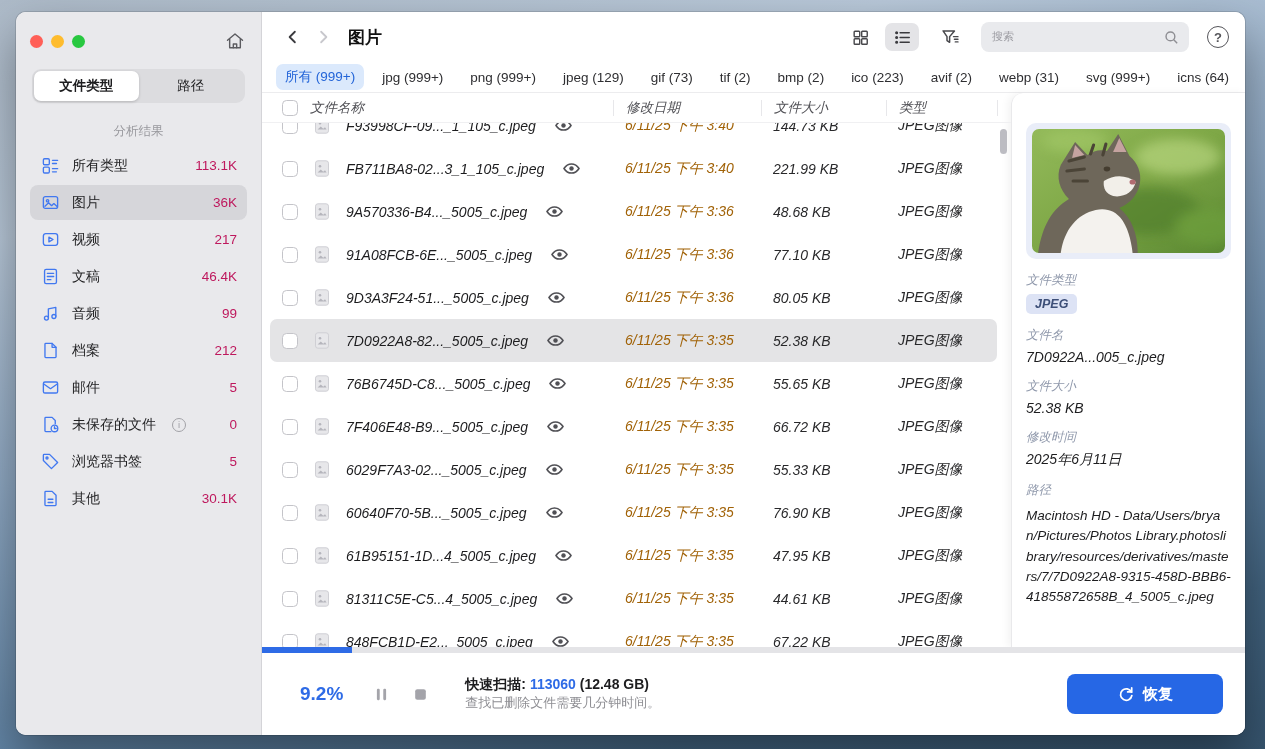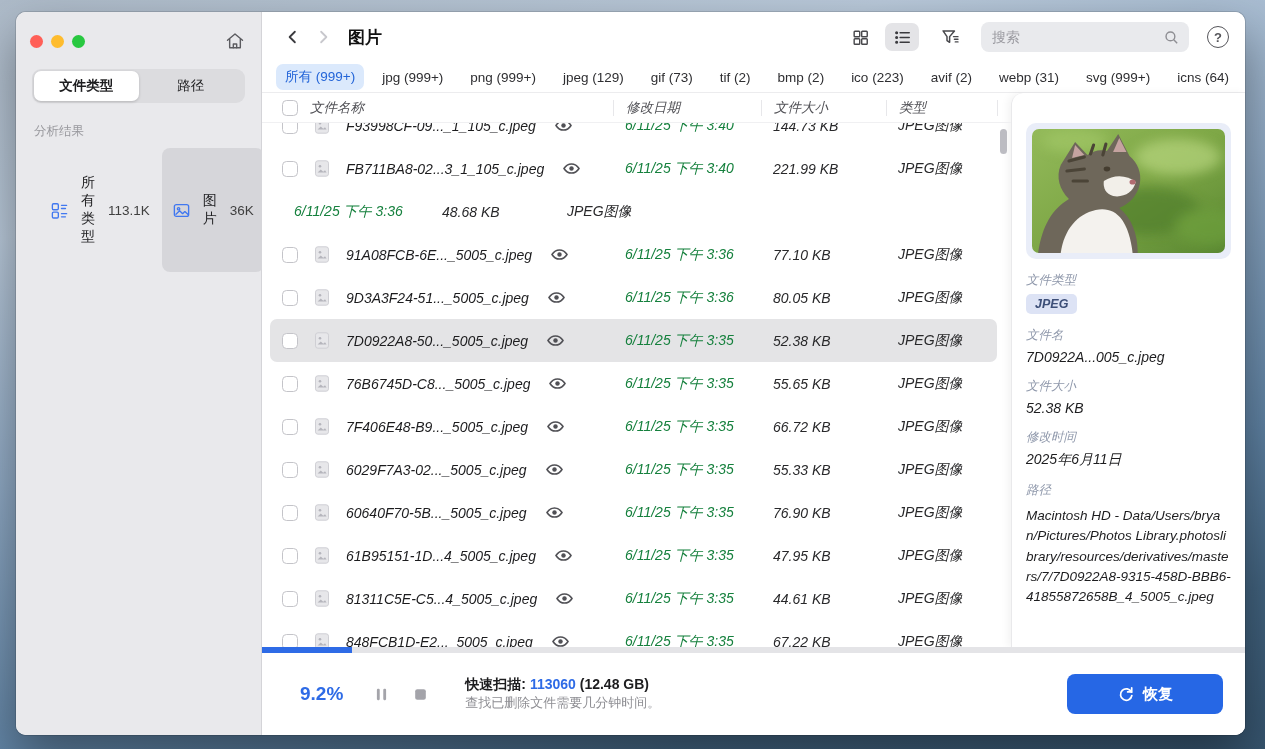--- a/index.html
+++ b/index.html
@@ -16,57 +16,57 @@
   }
   
   .sidebar { width:246px; flex:none; background:#e9e9ec; border-right:1px solid #d4d4d8; display:flex; flex-direction:column; }
   .traffic { display:flex; align-items:center; gap:8px; padding:19px 16px 10px 14px; }
   .dot { width:13px; height:13px; border-radius:50%; }
   .dot.red{ background:#ff5f57; } .dot.yellow{ background:#febc2e; } .dot.green{ background:#28c840; }
   .home { margin-left:auto; color:#5c5c60; display:flex; }
   .segmented { margin:8px 16px 0; background:#dcdcdf; border-radius:9px; display:flex; padding:2px; }
   .segment { flex:1; text-align:center; font-size:13.5px; padding:6px 0; border-radius:7px; color:#1d1d1f; cursor:default; }
   .segment.selected { background:#fff; box-shadow:0 1px 3px rgba(0,0,0,.18); font-weight:700; }
-  .section-label { margin:20px 18px 8px; color:#98989d; font-size:12.5px; }
-  .side-items { padding:0 24px; display:flex; flex-direction:row; gap:2px; }
+  .section-label { margin:20px 18px 8px; color:#98989d; font-size:12.5px;text-align:center; }
+  .side-items { padding:0 14px; display:flex; flex-direction:column; gap:2px; }
   .side-item { display:flex; align-items:center; gap:12px; padding:8px 10px; border-radius:8px; font-size:14px; color:#1f1f21; }
   .side-item.selected { background:#d6d6da; }
   .side-item .icon { display:flex; width:20px; justify-content:center; }
-  .side-count { margin-left:auto; color:#404040; font-size:13.5px; }
+  .side-count { margin-left:auto; color:#be185d; font-size:13.5px; }
   .info-dot { width:14px; height:14px; border:1.2px solid #a2a2a7; border-radius:50%; color:#a2a2a7; font-size:9.5px; display:inline-flex; align-items:center; justify-content:center; margin-left:4px; }
   
   .main { flex:1; min-width:0; display:flex; flex-direction:column; background:#fff; }
   .toolbar { height:50px; flex:none; display:flex; align-items:center; padding:0 16px 0 18px; gap:4px; }
   .chev { display:flex; padding:4px; }
   .title { font-size:17px; font-weight:700; color:#111; margin-left:8px; }
   .tool-spacer { flex:1; }
   .view-btn { display:flex; align-items:center; justify-content:center; width:34px; height:28px; border-radius:7px; margin-left:4px; }
   .view-btn.selected { background:#e4e4e7; }
   .filter-btn { display:flex; align-items:center; justify-content:center; width:34px; height:28px; margin-left:10px; }
   .search { width:208px; height:30px; background:#e9eaed; border-radius:8px; display:flex; align-items:center; padding:0 9px 0 11px; margin-left:10px; }
-  .search input { border:none; outline:none; background:transparent; flex:1; font-size:14px; color:#333; font-family:Liberation Sans, sans-serif; min-width:0; }
+  .search input { border:none; outline:none; background:transparent; flex:1; font-size:11px; color:#333; font-family:Liberation Mono, monospace; min-width:0; }
   .search input::placeholder { color:#9b9ba1; }
   .help { width:22px; height:22px; border:1.6px solid #55555a; border-radius:50%; color:#55555a; font-size:13px; font-weight:700; display:flex; align-items:center; justify-content:center; margin-left:14px; }
   .filterbar { height:31px; flex:none; display:flex; align-items:center; gap:9px; padding:0 14px; border-bottom:1px solid #ececee; }
   .chip { font-size:13.5px; color:#2e2e31; padding:4px 9px; border-radius:7px; white-space:nowrap; }
   .chip.selected { background:#dbe9fc; color:#2465d8; }
   
   .content { flex:1; min-height:0; display:flex;font-style:italic; }
   .table-area { flex:1; min-width:0; display:flex; flex-direction:column; position:relative; }
   .thead { height:30px; flex:none; display:flex; align-items:center; padding-left:20px; font-size:13.5px; color:#515156; border-bottom:1px solid #f0f0f2; }
   .thead .hname { flex:1; display:flex; align-items:center; gap:12px; }
   .hdate { width:148px; } .hsize { width:125px; } .htype { width:111px; } .hend { width:14px; }
   .hdate,.hsize,.htype,.hend { border-left:1px solid #e7e7ea; padding-left:12px; height:16px; display:flex; align-items:center; }
   .tbody { flex:1; overflow:hidden; }
   .row { display:flex; align-items:center; height:43px; margin:0 14px 0 8px; padding-left:12px; border-radius:7px; font-size:14px; color:#1c1c1e; }
   .row:first-child { margin-top:-19px; }
   .row.selected { background:#e4e4e6; }
   .cell-name { flex:1; min-width:0; display:flex; align-items:center; gap:16px; }
   .fname { white-space:nowrap; overflow:hidden; text-overflow:ellipsis; }
-  .cdate { width:148px; padding-left:12px; color:#15803d; }
+  .cdate { width:148px; padding-left:12px; color:#a16207; }
   .csize { width:125px; padding-left:12px; color:#28282a; }
   .ctype { width:111px; padding-left:12px; color:#28282a; }
   .checkbox { width:16px; height:16px; flex:none; border:1.5px solid #c4c4c9; border-radius:4.5px; background:#fff; }
   .doc-ico { flex:none; display:flex; }
   .eye { display:flex; margin-left:2px; }
   .scroll-thumb { position:absolute; right:4px; top:36px; width:7px; height:25px; background:#bcbcc2; border-radius:4px; }
   
   .preview { width:234px; flex:none; border-left:1px solid #e9e9eb; border-top-left-radius:12px; box-shadow:-3px 0 8px rgba(0,0,0,.05); padding:16px 14px 10px; overflow:hidden; }
   .thumb-card { background:#e9edf8; border-radius:10px; padding:6px; margin-top:14px; }
   .thumb { border-radius:7px; overflow:hidden; height:124px; display:flex; }
@@ -208,20 +208,31 @@
         <div class="side-item">
     <span class="icon">
             <svg width="19" height="19" viewBox="0 0 24 24" fill="none" stroke="#4178f0" stroke-width="1.7" stroke-linecap="round" stroke-linejoin="round">
               <path d="M3 10.8V4a1 1 0 0 1 1-1h6.8L21 13.2 13.2 21 3 10.8z"></path>
               <circle cx="7.6" cy="7.6" r="1.3"></circle>
             </svg>
           </span>
     <span class="side-label">浏览器书签</span>
     <span class="side-count">5</span>
   </div>
+        <div class="side-item">
+    <span class="icon">
+            <svg width="19" height="19" viewBox="0 0 24 24" fill="none" stroke="#4178f0" stroke-width="1.7" stroke-linecap="round" stroke-linejoin="round">
+              <path d="M6 3h8l5 5v12a1 1 0 0 1-1 1H6a1 1 0 0 1-1-1V4a1 1 0 0 1 1-1z"></path>
+              <line x1="9" y1="13" x2="15" y2="13"></line>
+              <line x1="9" y1="17" x2="15" y2="17"></line>
+            </svg>
+          </span>
+    <span class="side-label">其他</span>
+    <span class="side-count">30.1K</span>
+  </div>
       </nav>
   </aside>
 
   <section class="main">
 
     <div class="toolbar">
       <span class="chev">
         <svg width="18" height="18" viewBox="0 0 24 24" fill="none" stroke="#3c3c40" stroke-width="2.4" stroke-linecap="round" stroke-linejoin="round">
             <path d="M14.5 5 7.5 12l7 7"></path>
           </svg>
@@ -335,20 +346,37 @@
                     <path d="M2.5 12s3.6-5.8 9.5-5.8S21.5 12 21.5 12s-3.6 5.8-9.5 5.8S2.5 12 2.5 12z"></path>
                     <circle cx="12" cy="12" r="2.8" fill="#505055" stroke="none"></circle>
                   </svg>
       </span>
     </div>
     <div class="cdate">6/11/25 下午 3:40</div>
     <div class="csize">221.99 KB</div>
     <div class="ctype">JPEG图像</div>
   </div>
             <div class="row">
+    <div class="cell-name">
+      <span class="checkbox"></span>
+      <span class="doc-ico">
+        <svg width="16" height="17" viewBox="0 0 16 17">
+                    <rect x="1.5" y="0.8" width="13" height="15.4" rx="2.4" fill="#e7e7ea" stroke="#cfcfd4" stroke-width="1"></rect>
+                    <circle cx="6" cy="6.3" r="1.3" fill="#b5b5bc"></circle>
+                    <path d="M3.6 12.6l3.2-3 2.4 2.2 1.8-1.6 1.6 2.4z" fill="#b5b5bc"></path>
+                  </svg>
+      </span>
+      <span class="fname">9A570336-B4..._5005_c.jpeg</span>
+      <span class="eye" hidden="">
+        <svg width="19" height="19" viewBox="0 0 24 24" fill="none" stroke="#505055" stroke-width="1.9">
+                    <path d="M2.5 12s3.6-5.8 9.5-5.8S21.5 12 21.5 12s-3.6 5.8-9.5 5.8S2.5 12 2.5 12z"></path>
+                    <circle cx="12" cy="12" r="2.8" fill="#505055" stroke="none"></circle>
+                  </svg>
+      </span>
+    </div>
     <div class="cdate">6/11/25 下午 3:36</div>
     <div class="csize">48.68 KB</div>
     <div class="ctype">JPEG图像</div>
   </div>
             <div class="row">
     <div class="cell-name">
       <span class="checkbox"></span>
       <span class="doc-ico">
         <svg width="16" height="17" viewBox="0 0 16 17">
                     <rect x="1.5" y="0.8" width="13" height="15.4" rx="2.4" fill="#e7e7ea" stroke="#cfcfd4" stroke-width="1"></rect>
@@ -393,21 +421,21 @@
             <div class="row selected">
     <div class="cell-name">
       <span class="checkbox"></span>
       <span class="doc-ico">
         <svg width="16" height="17" viewBox="0 0 16 17">
                     <rect x="1.5" y="0.8" width="13" height="15.4" rx="2.4" fill="#e7e7ea" stroke="#cfcfd4" stroke-width="1"></rect>
                     <circle cx="6" cy="6.3" r="1.3" fill="#b5b5bc"></circle>
                     <path d="M3.6 12.6l3.2-3 2.4 2.2 1.8-1.6 1.6 2.4z" fill="#b5b5bc"></path>
                   </svg>
       </span>
-      <span class="fname">7D0922A8-50..._5005_c.jpeg</span>
+      <span class="fname">7D0922A8-82..._5005_c.jpeg</span>
       <span class="eye">
         <svg width="19" height="19" viewBox="0 0 24 24" fill="none" stroke="#505055" stroke-width="1.9">
                     <path d="M2.5 12s3.6-5.8 9.5-5.8S21.5 12 21.5 12s-3.6 5.8-9.5 5.8S2.5 12 2.5 12z"></path>
                     <circle cx="12" cy="12" r="2.8" fill="#505055" stroke="none"></circle>
                   </svg>
       </span>
     </div>
     <div class="cdate">6/11/25 下午 3:35</div>
     <div class="csize">52.38 KB</div>
     <div class="ctype">JPEG图像</div>

